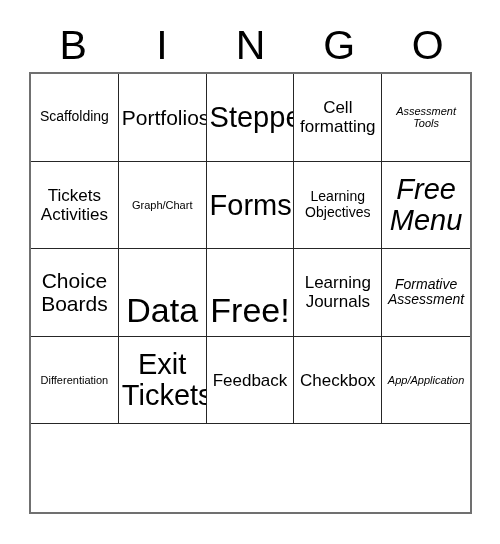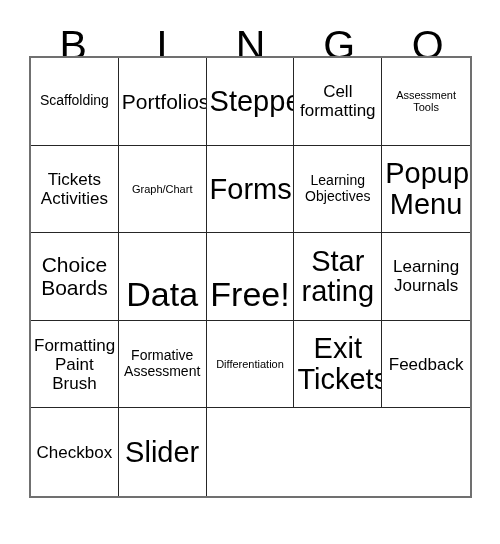--- a/index.html
+++ b/index.html
@@ -42,21 +42,21 @@
     font-weight: 400;
     letter-spacing: 0px;
     color: #000000;
     user-select: none;
   }
 
   
   .grid {
     position: absolute;
     left: 29px;
-    top: 56px;
+    top: 72px;
     width: 443px;
     height: 442px;
     box-sizing: border-box;
     border: 2px solid #707070;
     display: grid;
     grid-template-columns: repeat(5, 1fr);
     grid-template-rows: repeat(5, 1fr);
     background: #ffffff;
   }
 
@@ -65,21 +65,21 @@
     border-right: 1px solid #262626;
     border-bottom: 1px solid #262626;
     display: flex;
     align-items: center;
     justify-content: center;
     text-align: center;
     padding: 2px 3px;
     overflow: hidden;
     background: #ffffff;
   }
-  .cell:nth-child(5n) { border-right: none; }
+  .cell:nth-child(5n) { border-right: none; font-style: italic; }
   .cell:nth-child(n+21) { border-bottom: none; }
 
   .cell-label {
     display: block;
     width: 100%;
     line-height: 1.06;
     word-break: normal;
     color: #000000;
   }
 
@@ -128,53 +128,47 @@
       <div class="cell">
         <span class="cell-label fs-sm">Graph/Chart</span>
       </div>
       <div class="cell">
         <span class="cell-label fs-3xl">Forms</span>
       </div>
       <div class="cell">
         <span class="cell-label fs-md">Learning Objectives</span>
       </div>
       <div class="cell">
-        <span class="cell-label fs-3xl">Popup Menu</span>
+        <span class="cell-label fs-3xl">Free Menu</span>
       </div>
       <div class="cell">
         <span class="cell-label fs-xl">Choice Boards</span>
       </div>
       <div class="cell">
         <span class="cell-label fs-4xl">Data</span>
       </div>
       <div class="cell">
         <span class="cell-label fs-4xl">Free!</span>
       </div>
       <div class="cell">
-        <span class="cell-label fs-3xl">Star rating</span>
-      </div>
-      <div class="cell">
         <span class="cell-label fs-lg">Learning Journals</span>
-      </div>
-      <div class="cell">
-        <span class="cell-label fs-lg">Formatting Paint Brush</span>
       </div>
       <div class="cell">
         <span class="cell-label fs-md">Formative Assessment</span>
       </div>
       <div class="cell">
         <span class="cell-label fs-sm">Differentiation</span>
       </div>
       <div class="cell">
         <span class="cell-label fs-2xl">Exit Tickets</span>
       </div>
       <div class="cell">
         <span class="cell-label fs-lg">Feedback</span>
       </div>
       <div class="cell">
         <span class="cell-label fs-lg">Checkbox</span>
       </div>
       <div class="cell">
-        <span class="cell-label fs-3xl">Slider</span>
+        <span class="cell-label fs-sm">App/Application</span>
       </div>
     </div>
 
 </div>
 
 </body></html>

